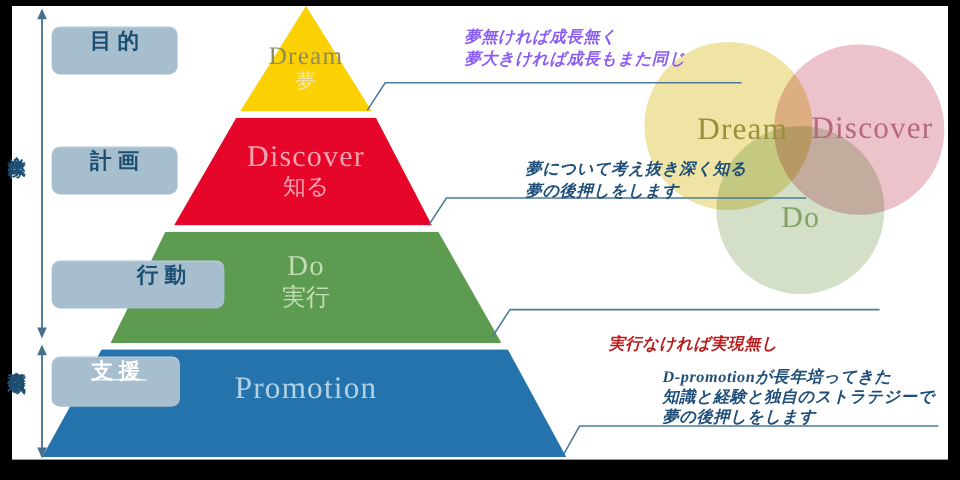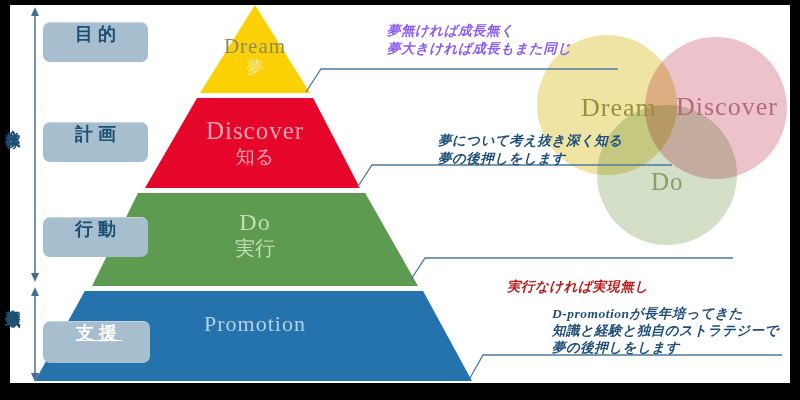--- a/index.html
+++ b/index.html
@@ -28,31 +28,31 @@
   .lvl2{left:135px;top:93px;width:215px;height:90px;clip-path:polygon(24.2% 0,78.2% 0,100% 100%,0 100%);}
   .lvl3{left:82px;top:188px;width:326px;height:93px;clip-path:polygon(14.1% 0,83.8% 0,100% 100%,0 100%);}
   .lvl4{left:25px;top:286px;width:437px;height:90px;clip-path:polygon(11.4% 0,88.8% 0,100% 100%,0 100%);}
 
   .lvl-label{position:absolute;left:145px;width:200px;text-align:center;z-index:4;white-space:nowrap;}
   .g1{top:30px;}.g2{top:112px;}.g3{top:204px;}.g4{top:305px;}
   .lvl-label .en{letter-spacing:1px;}
   .g1 .en{font-size:21px;line-height:23px;}.g1 .ja{font-size:17px;line-height:20px;}
   .g2 .en{font-size:25px;line-height:28px;}.g2 .ja{font-size:19px;line-height:23px;}
   .g3 .en{font-size:24px;line-height:27px;}.g3 .ja{font-size:20px;line-height:24px;}
-  .g4 .en{font-size:22px;line-height:28px;}.g4 .ja{font-size:19px;line-height:23px;}
+  .g4 .en{font-size:26px;line-height:28px;}.g4 .ja{font-size:19px;line-height:23px;}
 
   
   .stage-box{
     position:absolute;left:33px;width:105px;height:40px;border-radius:7px;z-index:4;
     display:flex;align-items:flex-start;justify-content:center;
     font-family:"Liberation Sans","DejaVu Sans",sans-serif;font-weight:bold;
     font-size:18px;letter-spacing:5px;text-indent:5px;
     box-shadow:inset 0 1px 0 rgba(255,255,255,.35);
   }
-  .b1{top:17px;}.b2{top:117px;}.b3{top:212px;}.b4{top:316px;height:42px;width:107px;text-decoration:underline;}
+  .b1{top:17px;}.b2{top:117px;}.b3{top:212px;}.b4{top:292px;height:42px;width:107px;text-decoration:underline;}
 
   
   .vlabel{
     position:absolute;left:-7px;z-index:4;writing-mode:vertical-rl;text-orientation:upright;
     font-weight:bold;font-size:15px;letter-spacing:2px;white-space:nowrap;
   }
   .v1{top:113px;}.v2{top:293px;letter-spacing:1px;}
 
   
   .ann{position:absolute;z-index:5;font-style:italic;font-weight:600;
@@ -111,21 +111,21 @@
   <div class="lvl-label g4">
     <div class="en" style="color: rgb(179, 209, 228);">Promotion</div>
   </div>
 
   <div class="stage-box b1" style="background-color: rgb(166, 190, 206); color: rgb(28, 79, 114);">
     <span>目的</span>
   </div>
   <div class="stage-box b2" style="background-color: rgb(166, 190, 206); color: rgb(28, 79, 114);">
     <span>計画</span>
   </div>
-  <div class="stage-box b3" style="background-color: rgb(166, 190, 206); color: rgb(28, 79, 114);">
+  <div class="stage-box b3" style="background-color: rgb(166, 190, 206); color: rgb(28, 79, 114); padding-left: 39px;">
     <span>行動</span>
   </div>
   <div class="stage-box b4" style="background-color: rgb(166, 190, 206); color: rgb(255, 255, 255);">
     <span>支援</span>
   </div>
 
   <div class="vlabel v1" style="color: rgb(28, 79, 114);">企業像</div>
   <div class="vlabel v2" style="color: rgb(28, 79, 114);">事業領域</div>
 
   <div class="ann a1" style="color: #8b5cf6;">

